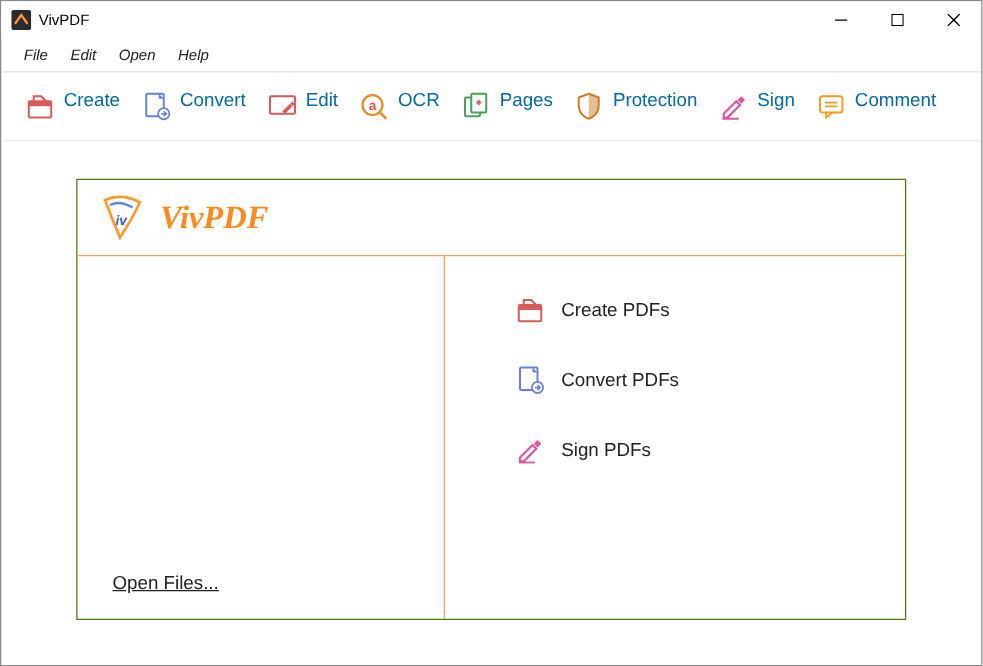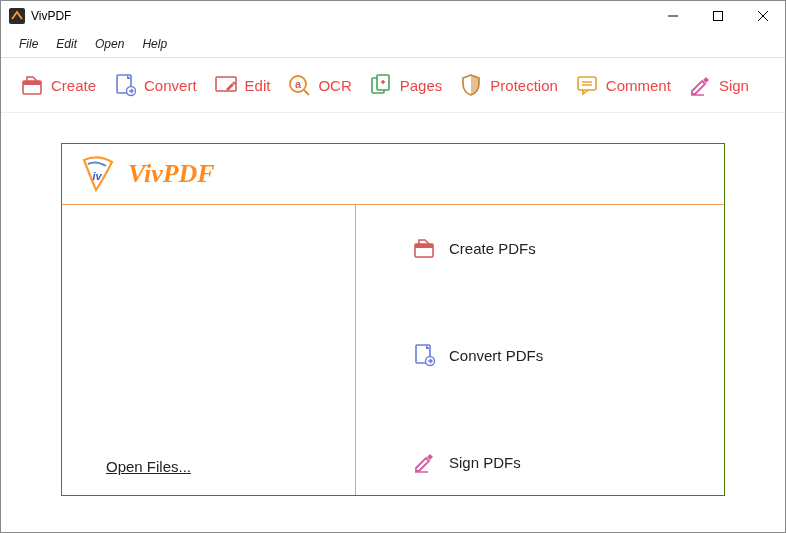--- a/index.html
+++ b/index.html
@@ -5,30 +5,30 @@
 * { margin: 0; padding: 0; box-sizing: border-box; }
 body { font-family: "Segoe UI", Arial, sans-serif; font-size: 13px; background: #fff; width: 786px; height: 533px; overflow: hidden; border: 1px solid #888; }
 .titlebar { display: flex; align-items: center; height: 30px; background: #fff; padding: 0 0 0 8px; }
 .app-icon { width: 16px; height: 16px; margin-right: 6px; display: inline-flex; align-items: center; justify-content: center; }
 .title-text { flex: 1; font-size: 12px; color: #000; }
 .win-controls { display: flex; }
 .win-btn { width: 45px; height: 30px; display: flex; align-items: center; justify-content: center; cursor: pointer; }
 .menubar { display: flex; padding: 4px 10px; gap: 2px; border-bottom: 1px solid #e0e0e0; }
 .menu-item { padding: 2px 8px; font-size: 12px; color: #222; cursor: pointer; font-style: italic; }
 .toolbar { display: flex; align-items: center; padding: 10px 16px; gap: 12px; border-bottom: 1px solid #eee; }
-.tool-btn { display: flex; align-items: center; gap: 6px; font-size: 15px; color: #ef4444; cursor: pointer; padding: 4px 2px; }
+.tool-btn { display: flex; align-items: flex-start; gap: 6px; font-size: 15px; color: #0369a1; cursor: pointer; padding: 4px 2px; }
 .tool-btn .icon-box { width: 26px; height: 26px; display: flex; align-items: center; justify-content: center; }
 .content-area { padding: 30px 60px; }
 .welcome-panel { border: 1px solid #4d7c0f; }
 .logo-row { border-bottom: 1px solid #f5a05a; padding: 8px 14px; display: flex; align-items: center; gap: 8px; }
 .logo-text { font-family: "Comic Sans MS", cursive; font-size: 26px; font-weight: bold; color: #ff8a1f; font-style: italic; }
 .two-col { display: flex; height: 290px; }
 .left-col { flex: 1; border-right: 1px solid #f5a05a; position: relative; }
-.open-files { position: absolute; left: 44px; bottom: 20px; font-size: 15px; color: #222; text-decoration: underline; cursor: pointer; }
-.right-col { flex: 1; padding: 30px 20px 20px 55px; display: flex; flex-direction: column; gap: 30px; justify-content: space-between; }
+.open-files { position: absolute; left: 28px; bottom: 20px; font-size: 15px; color: #222; text-decoration: underline; cursor: pointer; }
+.right-col { flex: 1; padding: 30px 20px 20px 55px; display: flex; flex-direction: column; gap: 30px; }
 .action-item { display: flex; align-items: center; gap: 12px; font-size: 15px; color: #222; cursor: pointer; }
 .action-item .icon-box { width: 26px; height: 26px; display: flex; align-items: center; justify-content: center; }
 svg { display: block; }
 </style>
 </head>
 <body>
 
 <div class="titlebar">
   <span class="app-icon">
     <svg width="16" height="16" viewBox="0 0 16 16">
@@ -128,38 +128,38 @@
           <path d="M12 2 L20 5 L20 11 C20 17 16 21 12 22 C8 21 4 17 4 11 L4 5 Z" fill="none" stroke="#c9802a" stroke-width="1.6"></path>
           <path d="M12 2 L12 22 C16 21 20 17 20 11 L20 5 Z" fill="#c9802a" opacity="0.5"></path>
         </svg>
     </span>
     <span>Protection</span>
   </div>
 
   <div class="tool-btn">
     <span class="icon-box">
       <svg width="24" height="24" viewBox="0 0 24 24">
+          <path d="M4 18 L14 8 L17 11 L7 21 L4 21 Z" fill="none" stroke="#d85aa0" stroke-width="1.8"></path>
+          <path d="M15 7 L18 4 L21 7 L18 10 Z" fill="#d85aa0"></path>
+          <line x1="3" y1="22" x2="16" y2="22" stroke="#d85aa0" stroke-width="1.5"></line>
+        </svg>
+    </span>
+    <span>Sign</span>
+  </div>
+
+  <div class="tool-btn">
+    <span class="icon-box">
+      <svg width="24" height="24" viewBox="0 0 24 24">
           <rect x="3" y="4" width="18" height="13" rx="2" fill="none" stroke="#e8a02a" stroke-width="1.6"></rect>
           <path d="M8 17 L8 21 L13 17" fill="none" stroke="#e8a02a" stroke-width="1.6"></path>
           <line x1="7" y1="9" x2="17" y2="9" stroke="#e8a02a" stroke-width="1.4"></line>
           <line x1="7" y1="12" x2="17" y2="12" stroke="#e8a02a" stroke-width="1.4"></line>
         </svg>
     </span>
     <span>Comment</span>
-  </div>
-
-  <div class="tool-btn">
-    <span class="icon-box">
-      <svg width="24" height="24" viewBox="0 0 24 24">
-          <path d="M4 18 L14 8 L17 11 L7 21 L4 21 Z" fill="none" stroke="#d85aa0" stroke-width="1.8"></path>
-          <path d="M15 7 L18 4 L21 7 L18 10 Z" fill="#d85aa0"></path>
-          <line x1="3" y1="22" x2="16" y2="22" stroke="#d85aa0" stroke-width="1.5"></line>
-        </svg>
-    </span>
-    <span>Sign</span>
   </div>
 
 </div>
 
 <div class="content-area">
   <div class="welcome-panel">
 
     <div class="logo-row">
       <span>
         <svg width="44" height="44" viewBox="0 0 44 44">

